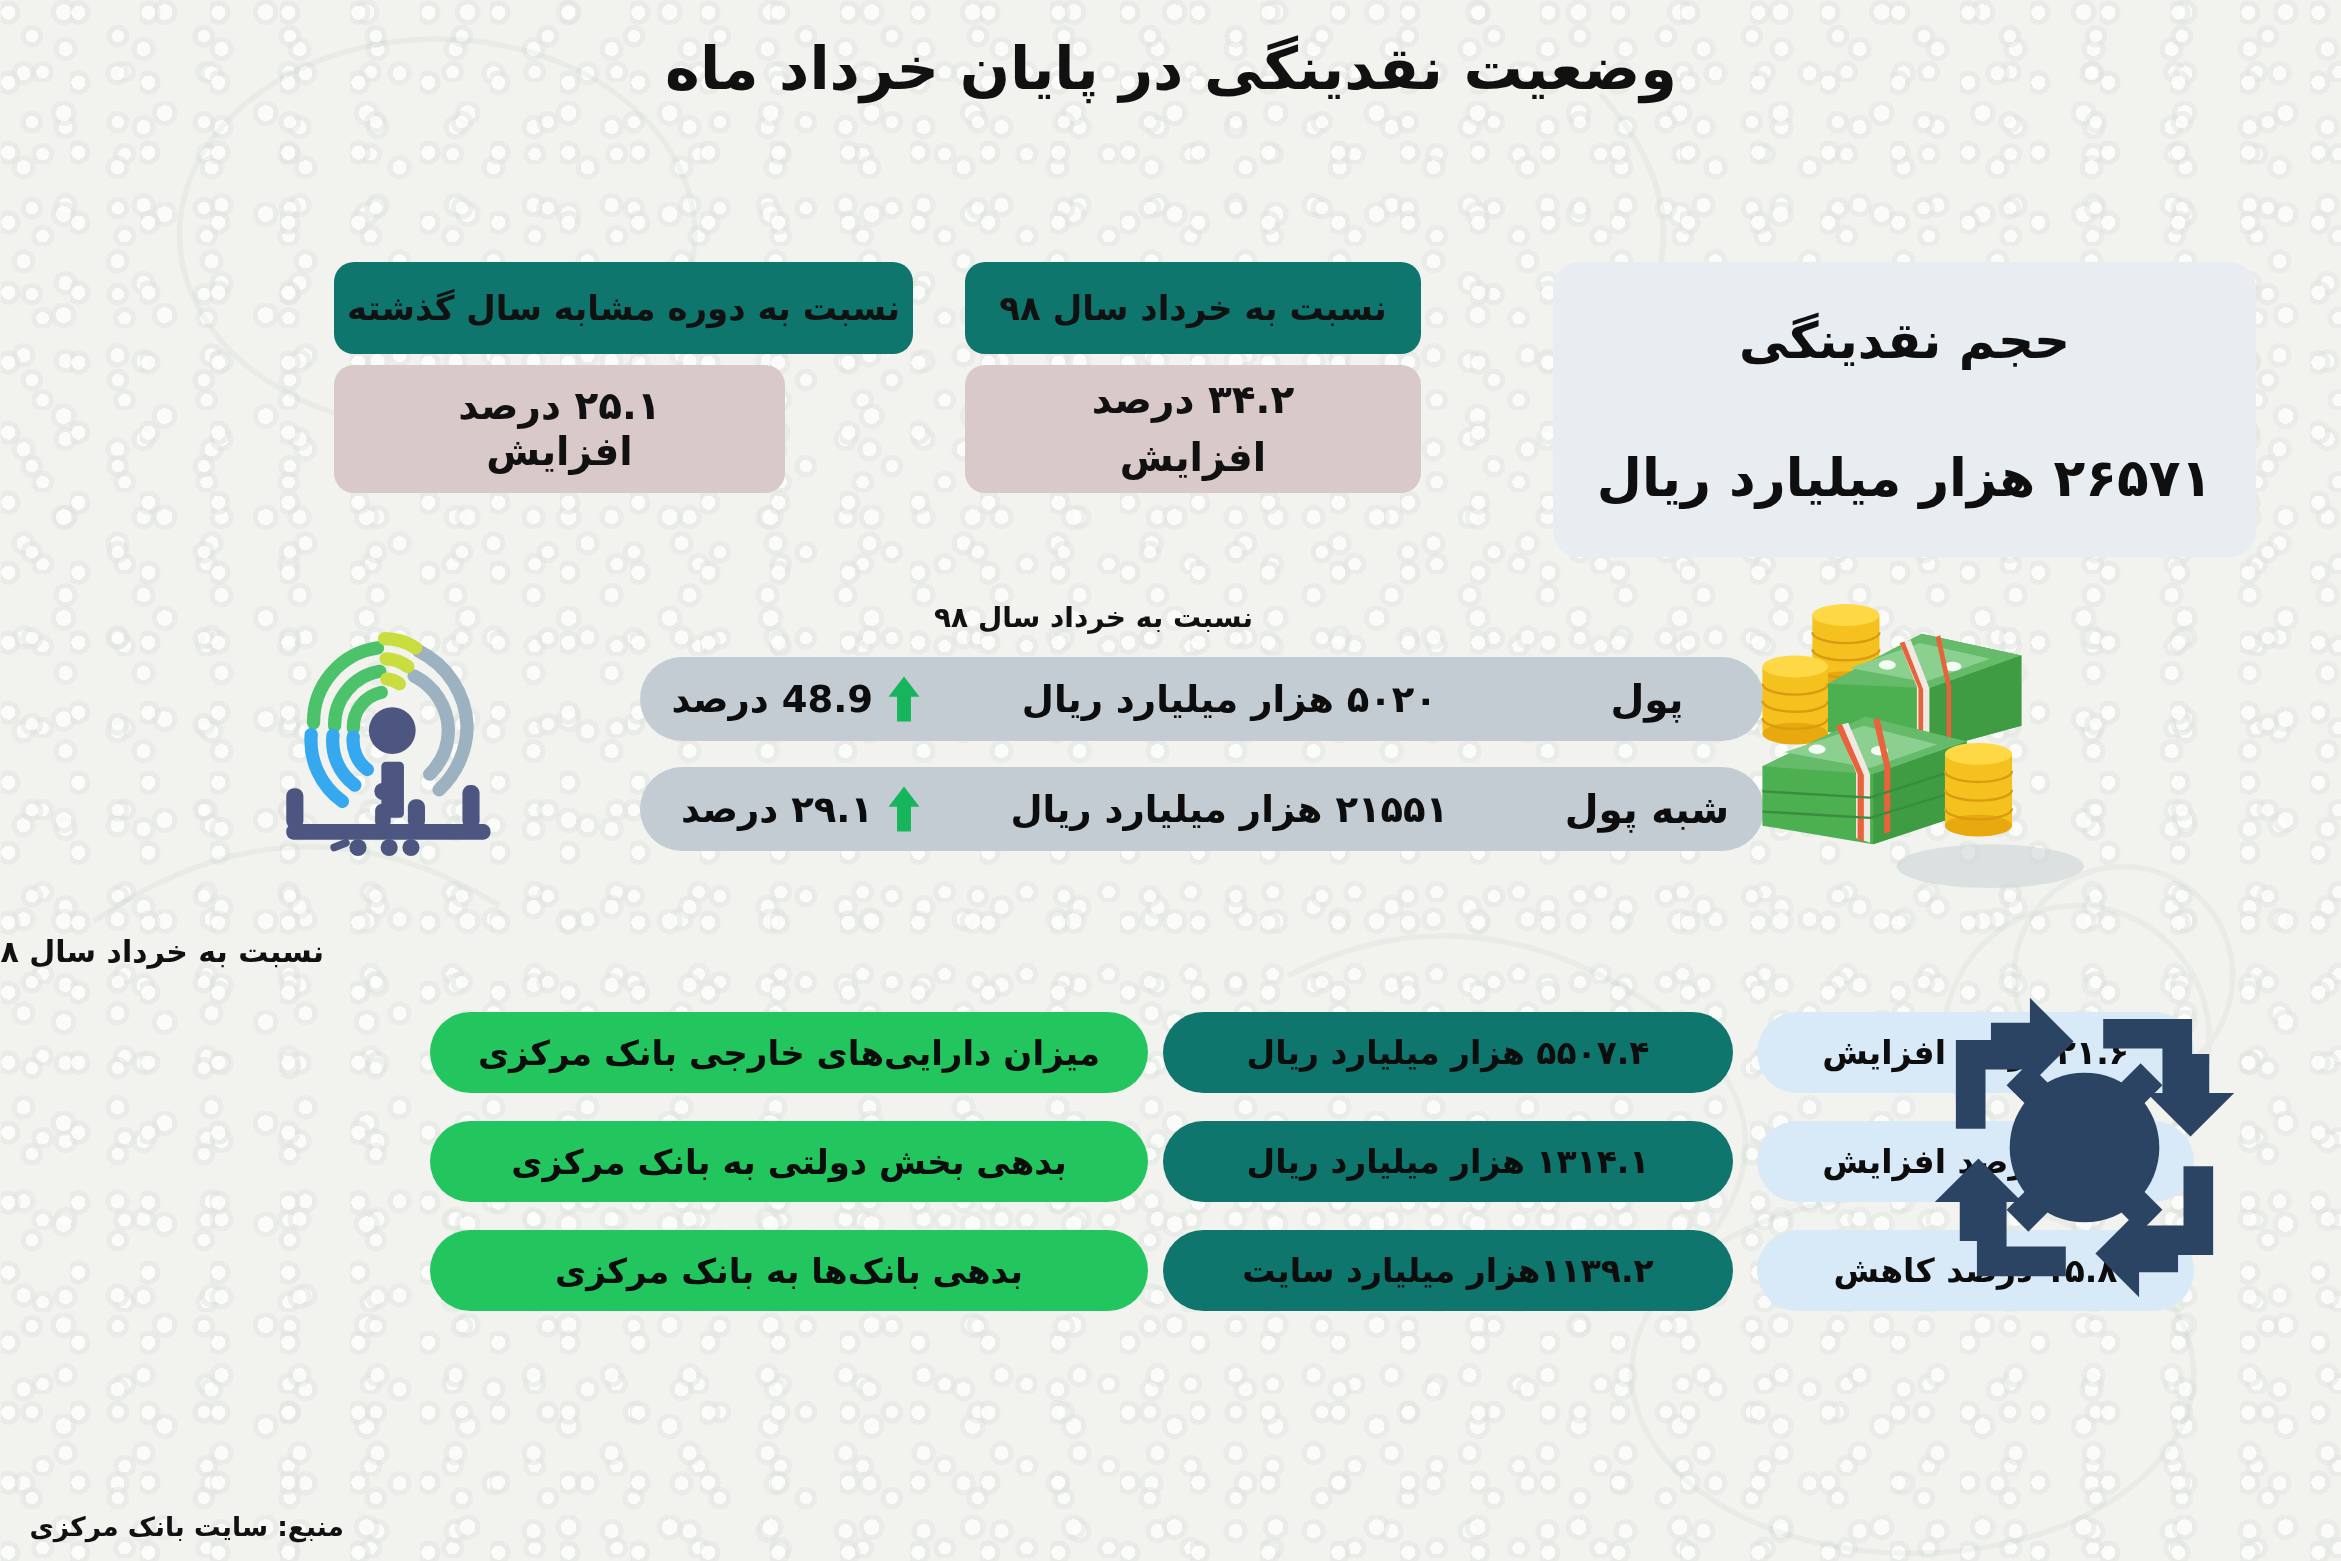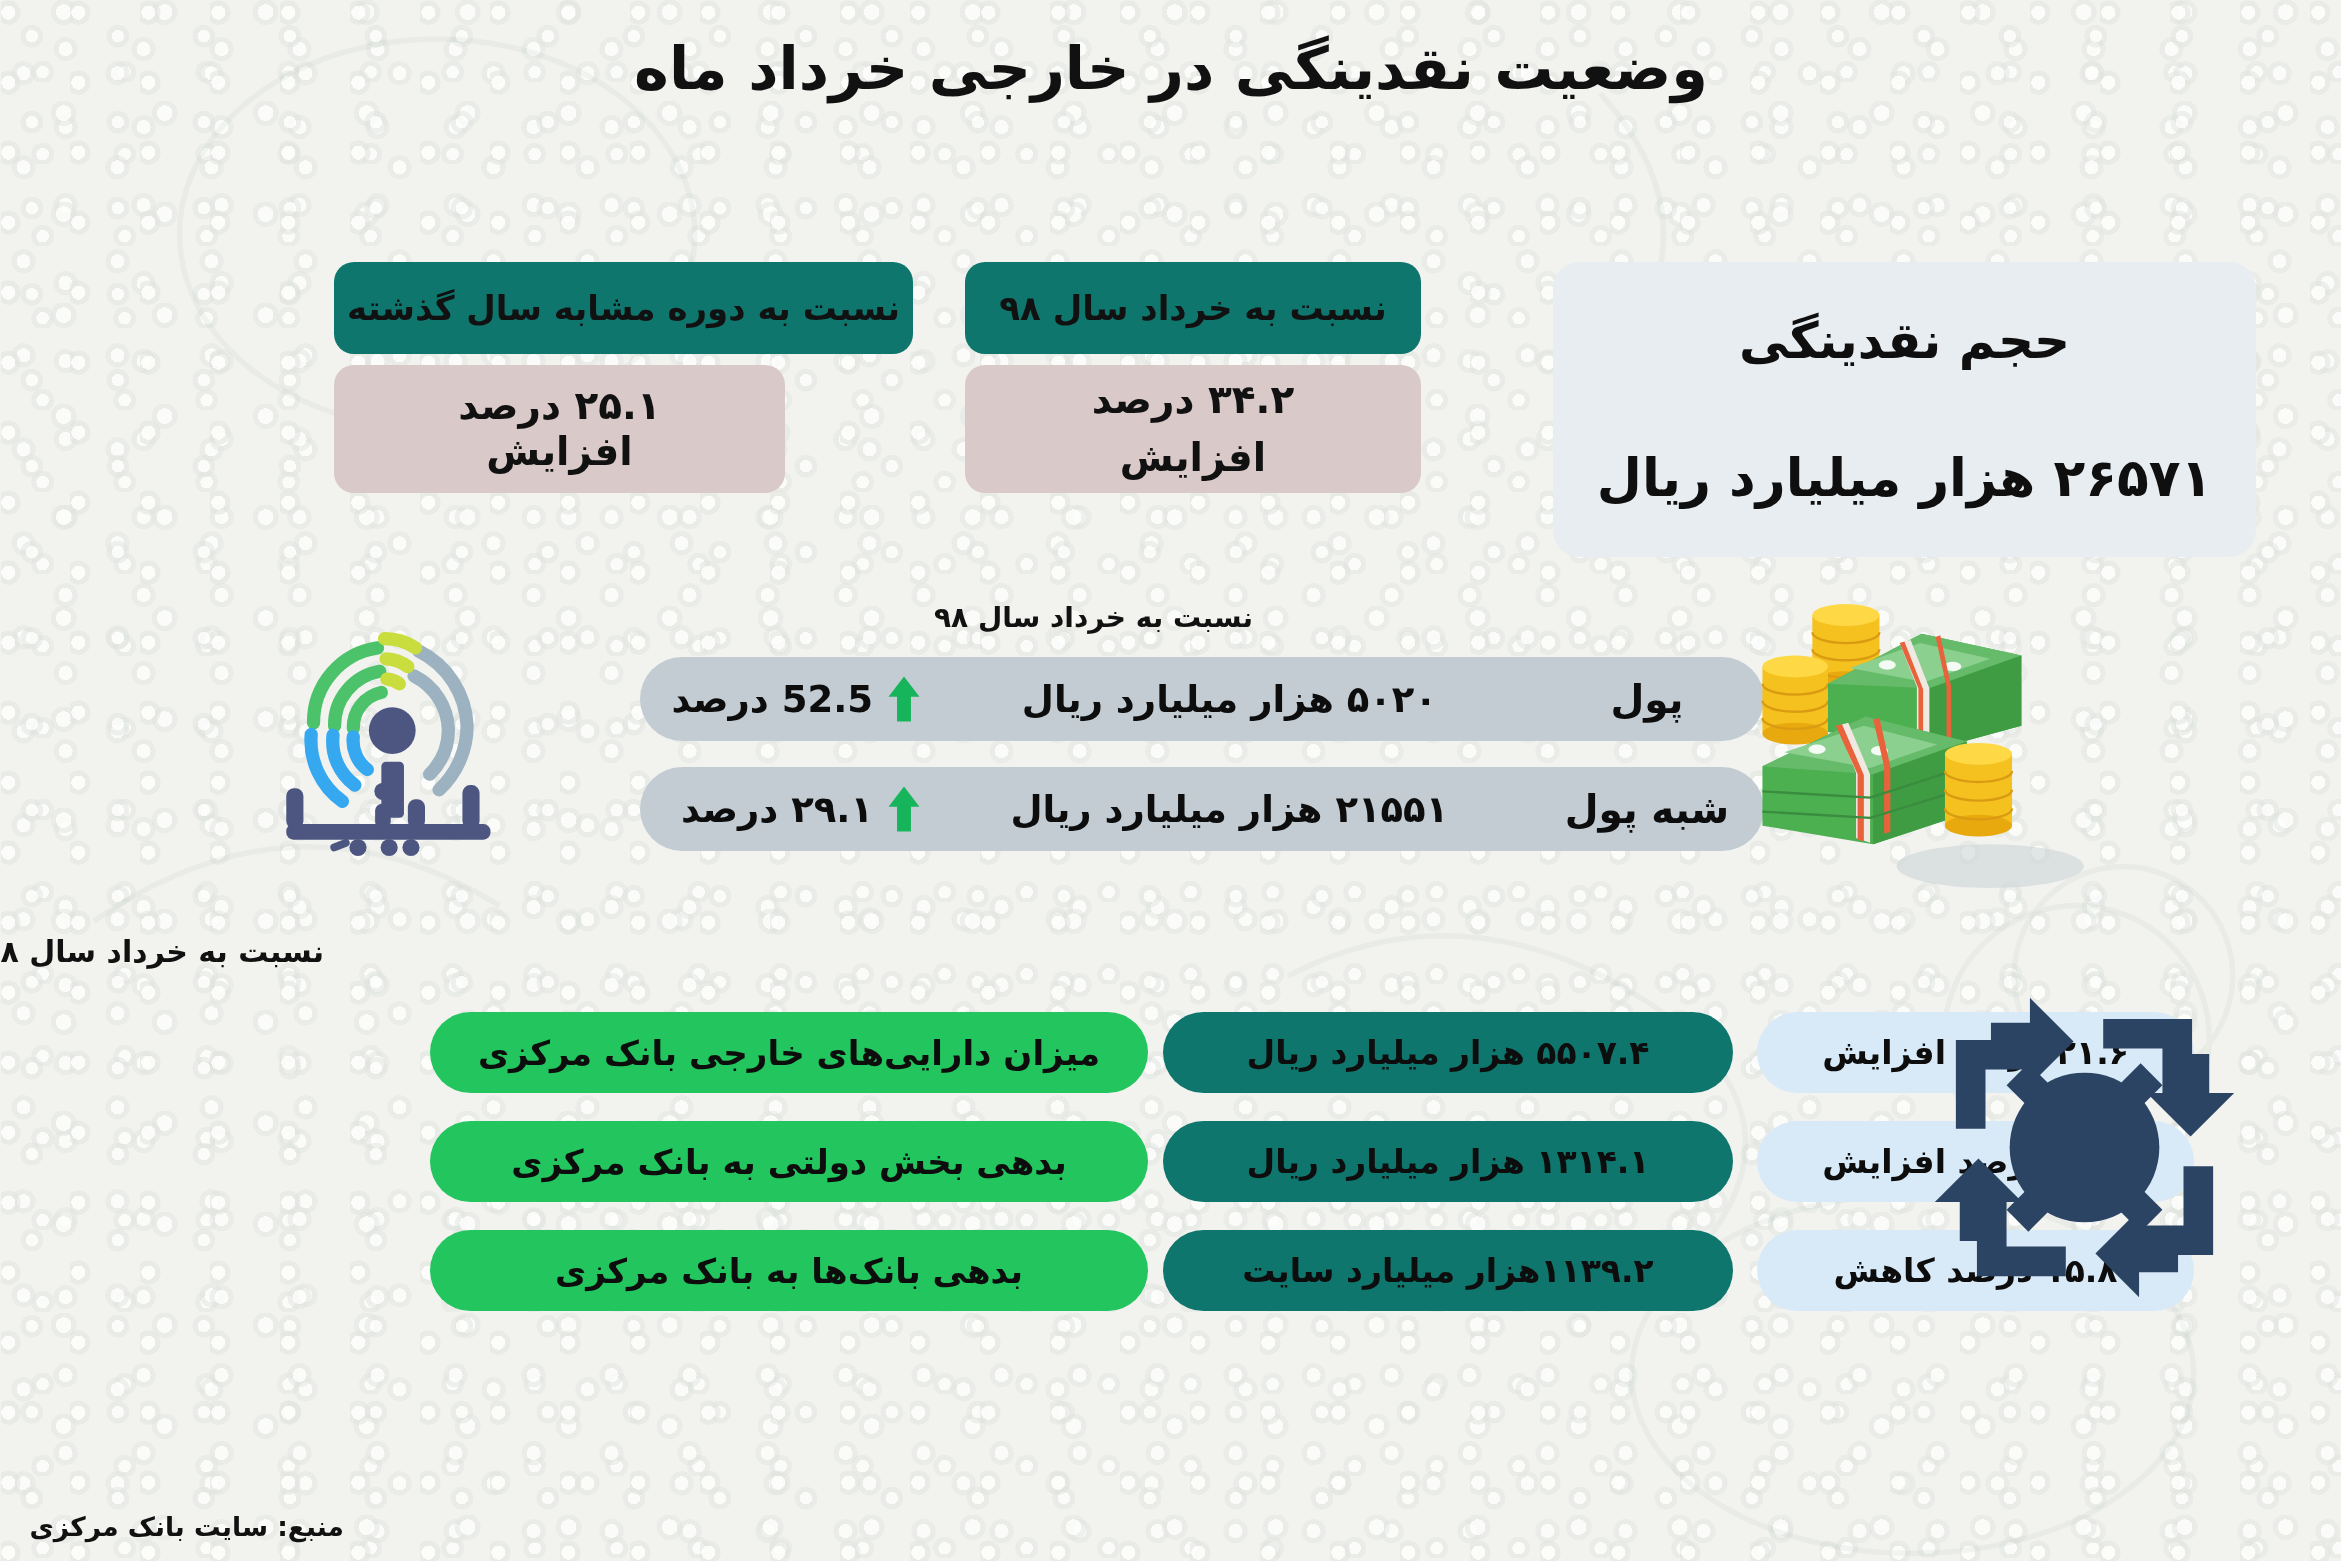--- a/index.html
+++ b/index.html
@@ -129,21 +129,21 @@
     <ellipse cx="560" cy="300" rx="330" ry="250"></ellipse>
     <ellipse cx="2450" cy="1760" rx="360" ry="230"></ellipse>
     <path d="M1650 1250 q230 -120 470 40 q210 150 40 330"></path>
     <path d="M120 1180 q260 -180 520 -20"></path>
     <circle cx="2720" cy="1250" r="140"></circle>
     <circle cx="2660" cy="1330" r="170"></circle>
     <path d="M2050 120 q180 200 -40 400"></path>
   </g>
 </svg>
 
-<div id="title">وضعیت نقدینگی در خارجی خرداد ماه</div>
+<div id="title">وضعیت نقدینگی در پایان خرداد ماه</div>
 
 <div id="top-row">
 
   <div id="liq-card" class="top-block">
     <div class="lbl">حجم نقدینگی</div>
     <div class="val">۲۶۵۷۱ هزار میلیارد ریال</div>
   </div>
 
   <div id="cmp-98" class="cmp-block">
     <div class="cmp-head">نسبت به خرداد سال ۹۸</div>
@@ -164,21 +164,21 @@
 
 <div id="mid-note">نسبت به خرداد سال ۹۸</div>
 
 <div id="mid-row-1" class="mid-row">
   <div class="mid-name">پول</div>
   <div class="mid-amount">۵۰۲۰ هزار میلیارد ریال</div>
   <div class="mid-pct">
     <svg class="arrow-up" viewBox="0 0 44 62">
       <polygon points="22,2 42,28 31,28 31,60 13,60 13,28 2,28" fill="#17b55b"></polygon>
     </svg>
-    <span class="pct-text">52.5 درصد</span>
+    <span class="pct-text">48.9 درصد</span>
   </div>
 </div>
 
 <div id="mid-row-2" class="mid-row">
   <div class="mid-name">شبه پول</div>
   <div class="mid-amount">۲۱۵۵۱ هزار میلیارد ریال</div>
   <div class="mid-pct">
     <svg class="arrow-up" viewBox="0 0 44 62">
       <polygon points="22,2 42,28 31,28 31,60 13,60 13,28 2,28" fill="#17b55b"></polygon>
     </svg>

